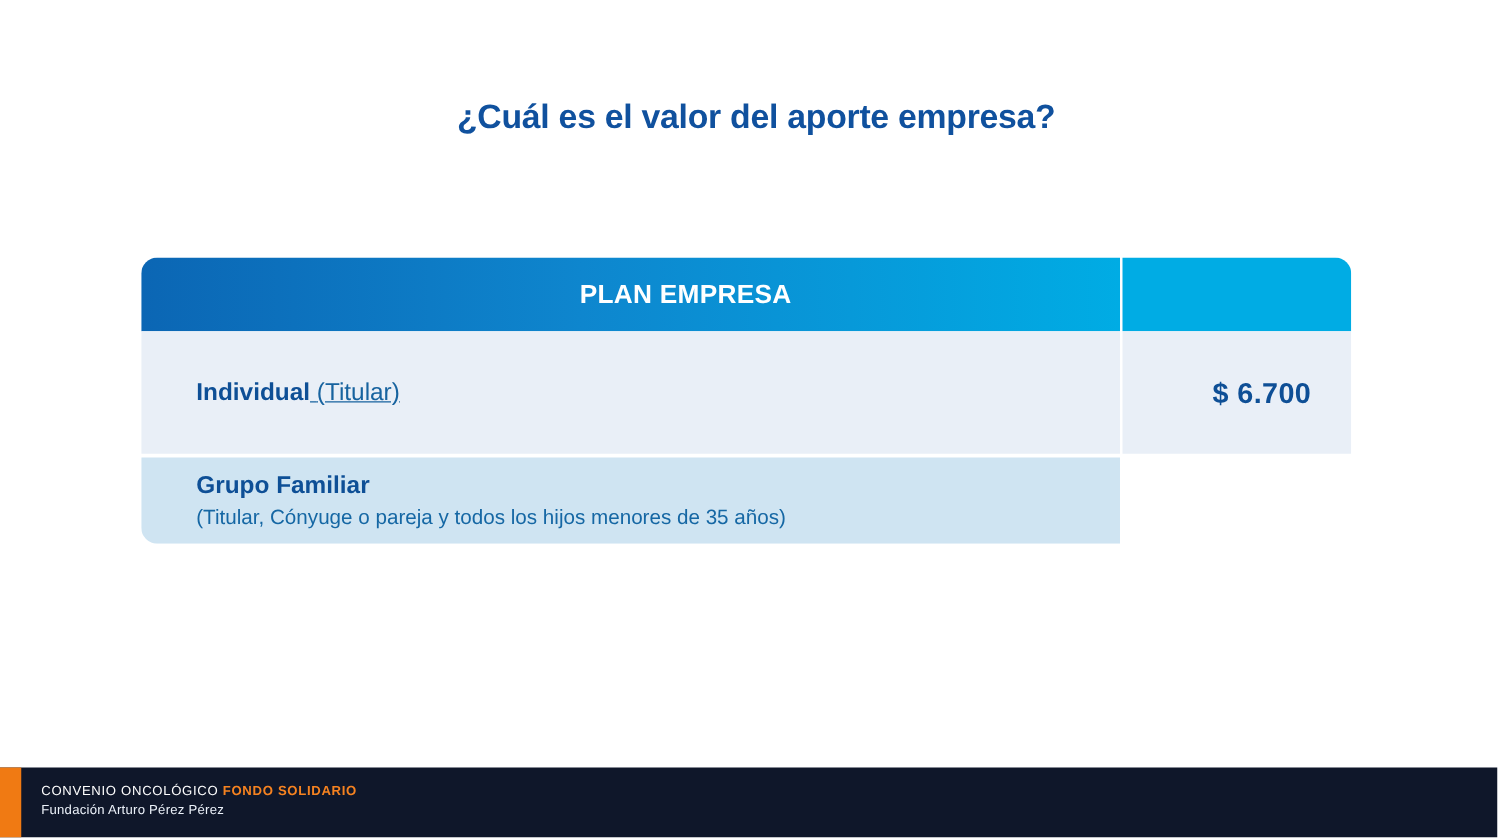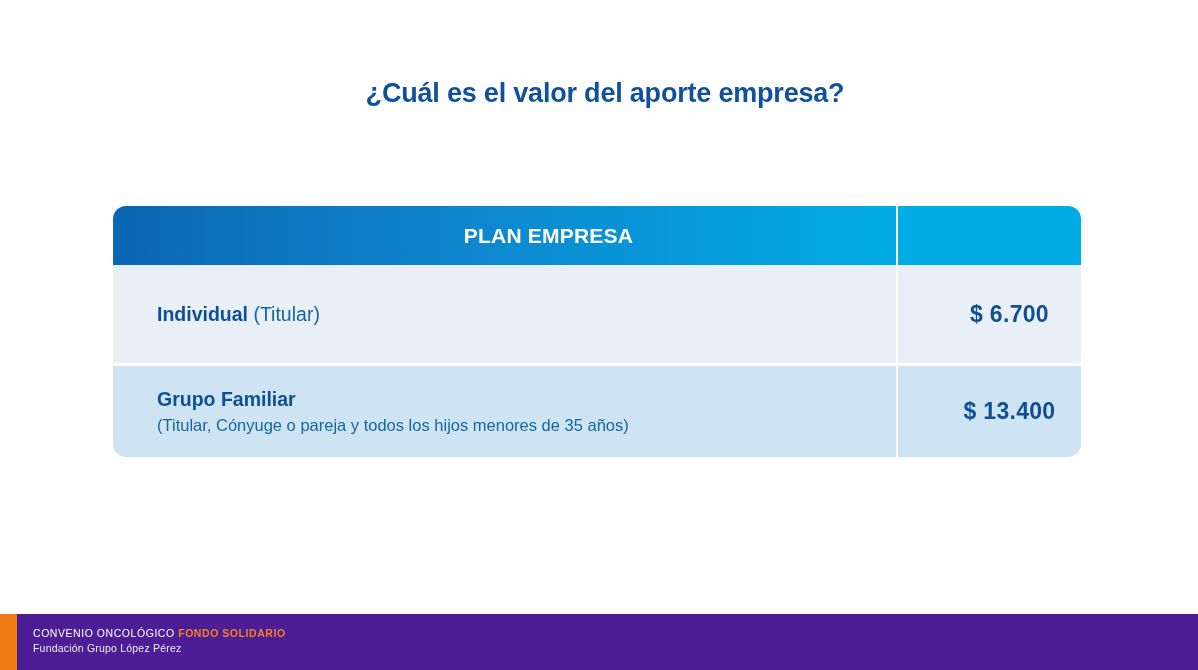--- a/index.html
+++ b/index.html
@@ -104,33 +104,34 @@
     background: #CFE4F2;
   }
 
   .row-gap {
     height: 3px;
     background: #ffffff;
     width: 100%;
   }
 
   .row-individual { height: 98px; }
-  .row-familiar   { height: 91px; }
+  .row-familiar   { height: 69px; }
 
   .plan-name {
     font-size: 19.5px;
     color: #0E4F96;
     line-height: 1.28;
   }
   .plan-name b {
     font-weight: bold;
   }
   .plan-name .plan-reg {
     font-weight: normal;
     color: #17639F;
+    text-decoration: underline;
   }
   .plan-sub {
     font-size: 16.5px;
     font-weight: normal;
     color: #1567A4;
     line-height: 1.3;
     margin-top: 3px;
   }
   .plan-price {
     font-size: 23px;
@@ -139,21 +140,21 @@
     letter-spacing: 0.3px;
   }
 
   
   .footer-bar {
     position: absolute;
     left: 0;
     top: 614px;
     width: 1198px;
     height: 56px;
-    background: #4c1d95;
+    background: #0f172a;
   }
   .footer-accent {
     position: absolute;
     left: 0;
     top: 0;
     width: 17px;
     height: 56px;
     background: #F07A13;
   }
   .footer-text {
@@ -213,30 +214,27 @@
     <div class="row-gap"></div>
 
     <div class="table-row row-tint row-familiar">
       <div class="cell-label">
         <div class="plan-name">
           <b>Grupo Familiar</b>
         </div>
         <div class="plan-sub">(Titular, Cónyuge o pareja y todos los hijos menores de 35 años)</div>
       </div>
       <div class="cell-divider"></div>
-      <div class="cell-value">
-        <span class="plan-price">$ 13.400</span>
-      </div>
     </div>
 
   </div>
 
   <div class="footer-bar">
     <div class="footer-accent"></div>
 
     <div class="footer-text">
       <div class="footer-line1"><span>CONVENIO ONCOLÓGICO </span><span class="fs-strong">FONDO SOLIDARIO</span></div>
-      <div class="footer-line2">Fundación Grupo López Pérez</div>
+      <div class="footer-line2">Fundación Arturo Pérez Pérez</div>
     </div>
 
   </div>
 
 </div>
 
 </body></html>

